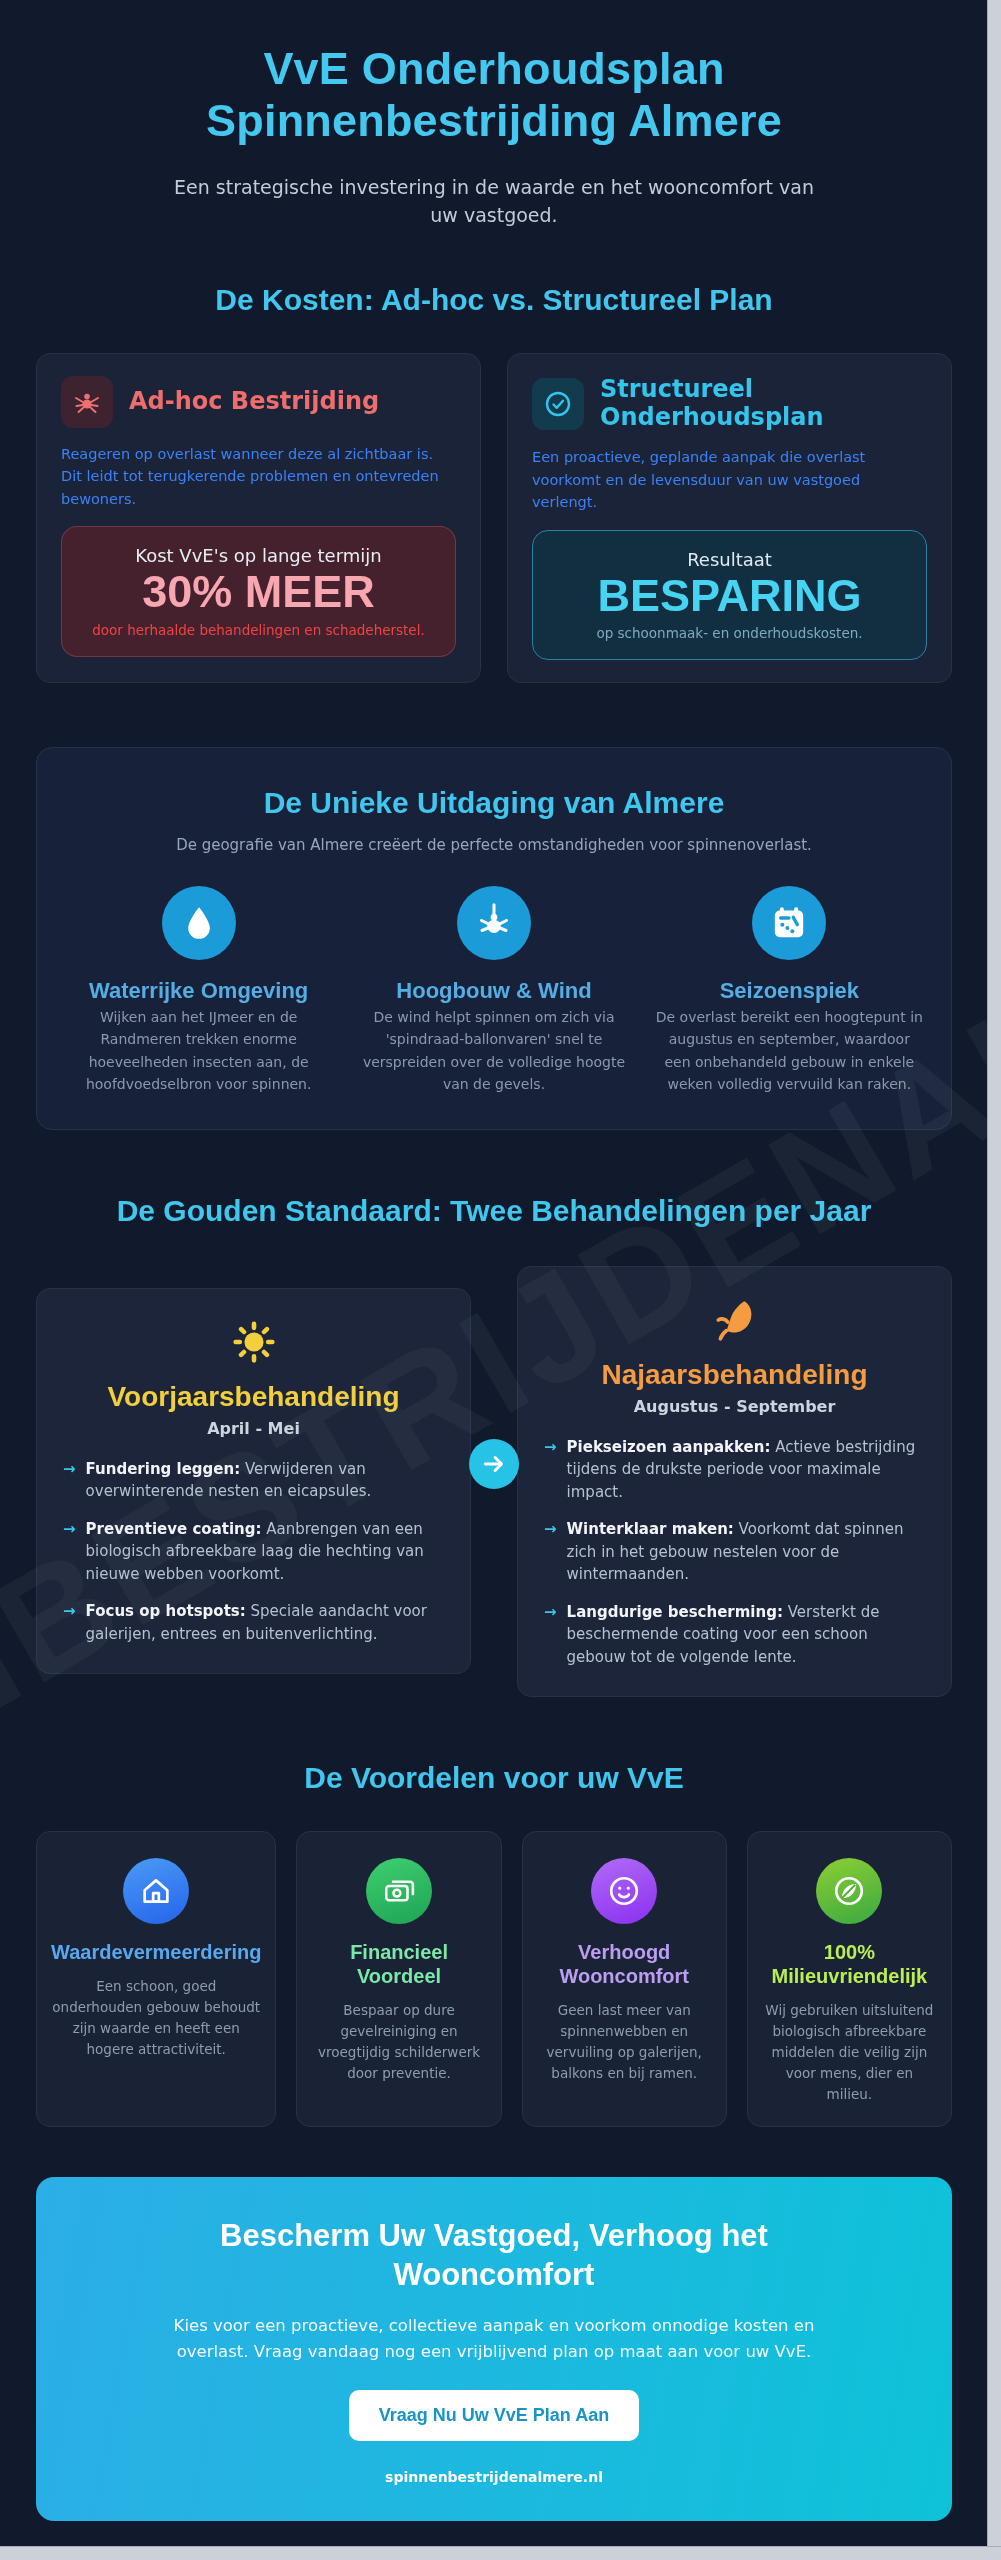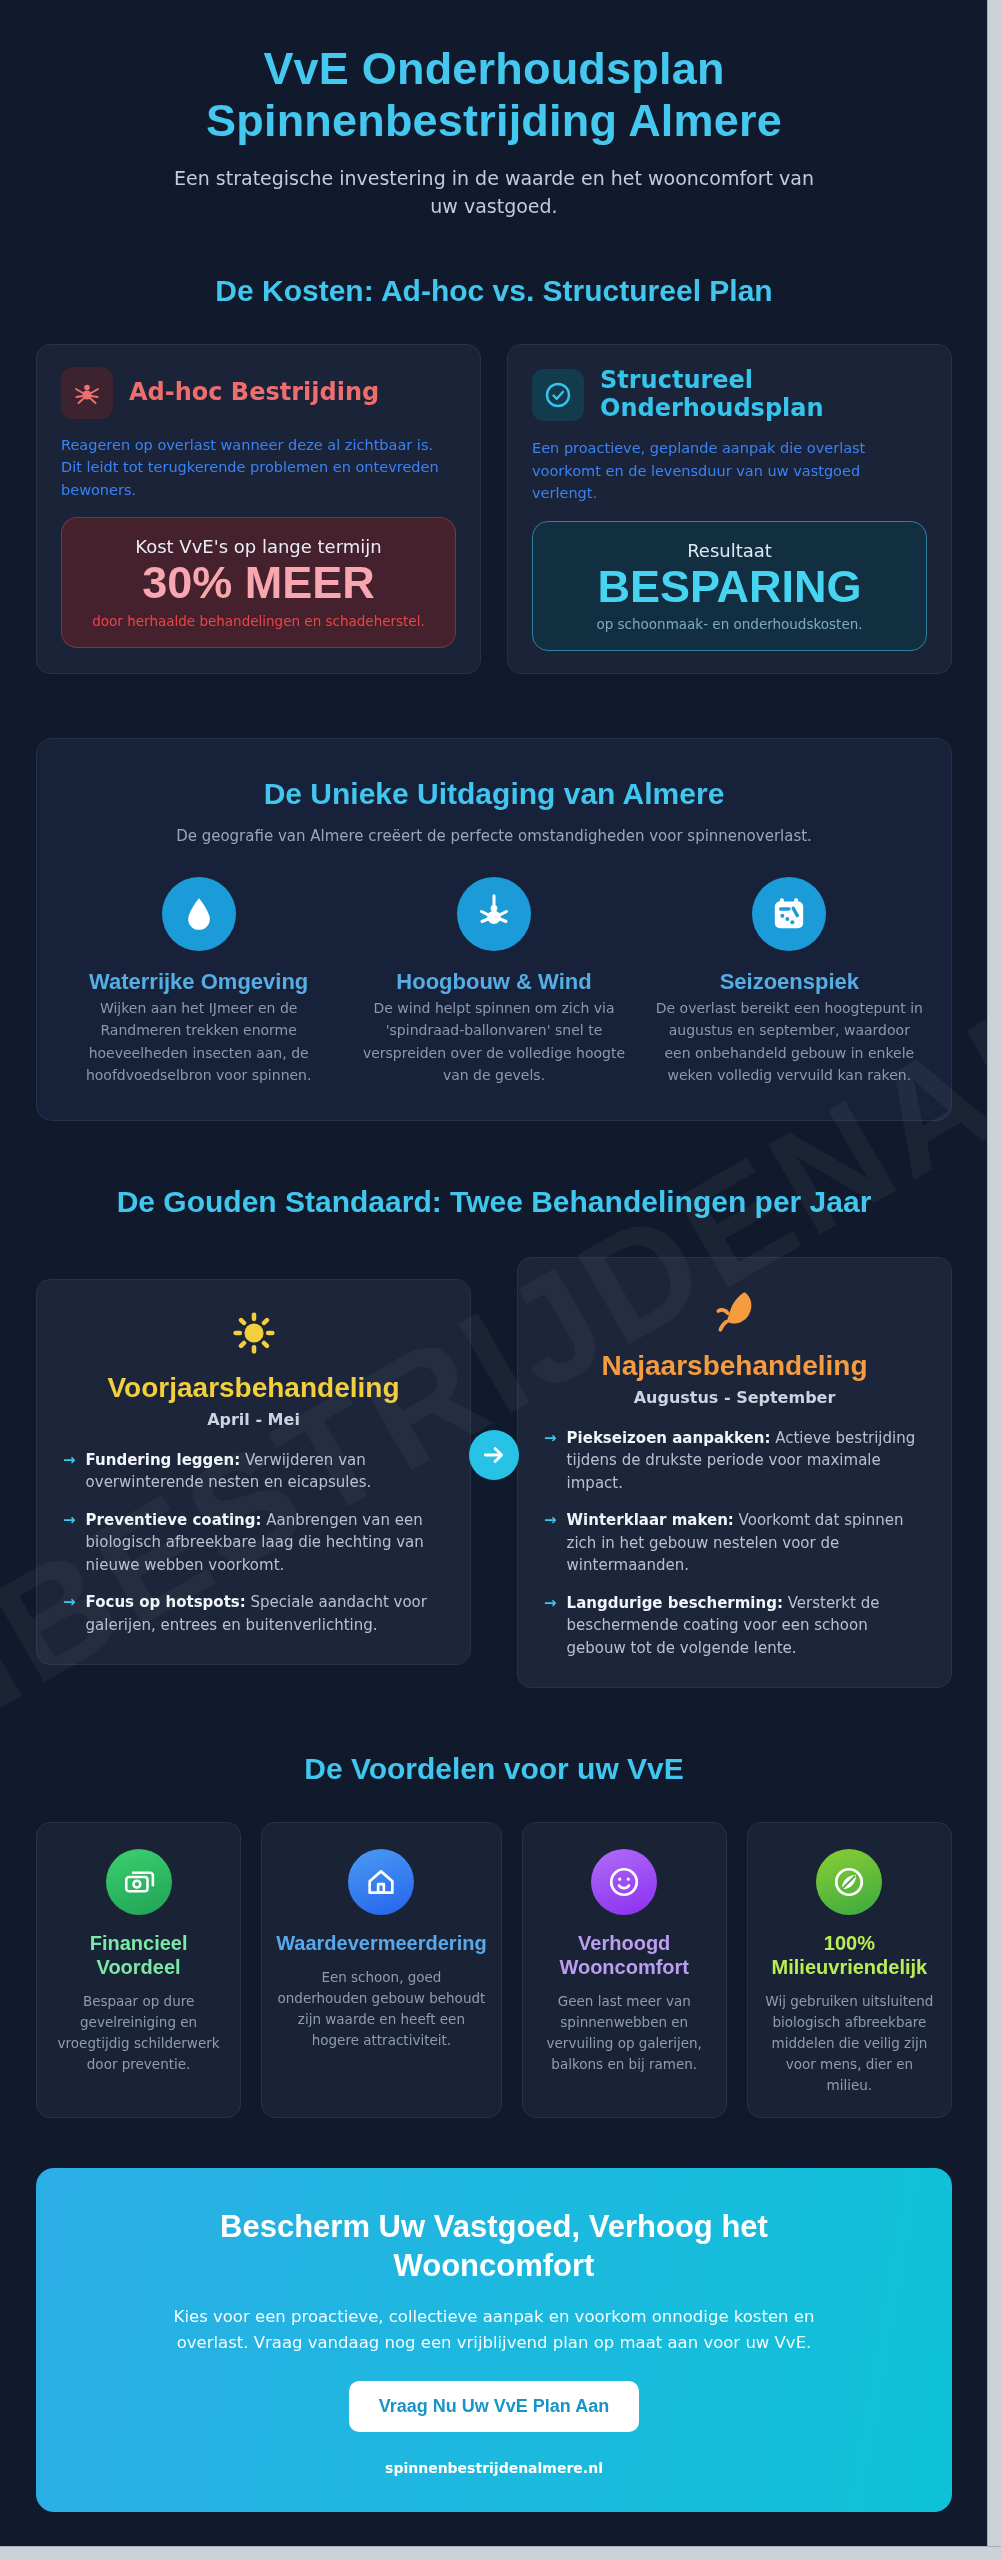--- a/index.html
+++ b/index.html
@@ -2,21 +2,21 @@
 <html lang="nl"><head>
 <meta charset="utf-8">
 <style>
   html,body{margin:0;padding:0;background:#0b1220;}
   .screen{position:relative;width:1001px;height:2560px;background:#101a2c;overflow:hidden;
           font-family:"DejaVu Sans",sans-serif;color:#cbd5e1;}
   .content{position:relative;width:988px;box-sizing:border-box;padding:43px 36px 0 36px;}
   h1,h2{font-family:"Liberation Sans",sans-serif;margin:0;}
   .h1{color:#45c8f0;font-size:45px;line-height:1.16;font-weight:700;text-align:center;
       max-width:680px;margin:0 auto;letter-spacing:.2px;}
-  .subtitle{color:#c3ccda;font-size:19px;line-height:1.45;text-align:center;max-width:640px;margin:18px auto 0;}
+  .subtitle{color:#c3ccda;font-size:19px;line-height:1.45;text-align:center;max-width:640px;margin:27px auto 0;}
   .sec-h{color:#41c6ee;font-size:30px;line-height:1.25;font-weight:700;text-align:center;margin:0 auto;}
   
   .grid2{display:grid;grid-template-columns:1fr 1fr;gap:26px;margin-top:34px;}
   .card{background:#1a2338;border:1px solid #273149;border-radius:14px;padding:22px 24px;box-sizing:border-box;}
   .card-head{display:flex;align-items:center;gap:16px;}
   .icon-sq{width:52px;height:52px;border-radius:12px;display:flex;align-items:center;justify-content:center;flex:0 0 auto;}
   .sq-red{background:#3d2230;}
   .sq-teal{background:#123c4e;}
   .ct-red{color:#f06d6d;font-size:24px;font-weight:700;line-height:1.15;}
   .ct-cyan{color:#35c5ec;font-size:24px;font-weight:700;line-height:1.15;}
@@ -241,40 +241,40 @@
             <span><span class="t-lead">Langdurige bescherming:</span><span> Versterkt de beschermende coating voor een schoon gebouw tot de volgende lente.</span></span>
           </div>
         </div>
       </div>
     </div>
 
     <h2 class="sec-h" style="margin-top:62px;">De Voordelen voor uw VvE</h2>
     <div class="grid4">
 
       <div class="b-card">
+        <div class="b-circle bc-blue">
+          <svg class="icon-svg" width="34" height="34" viewBox="0 0 24 24" fill="none" stroke="#ffffff" stroke-width="1.9" stroke-linejoin="round" stroke-linecap="round">
+            <path d="M4 11.5 L12 4.5 L20 11.5 V19.5 H4 Z"></path>
+            <rect x="10" y="13.5" width="4" height="6"></rect>
+          </svg>
+        </div>
+        <div class="b-title c-blue">Waardevermeerdering</div>
+        <div class="b-text">Een schoon, goed onderhouden gebouw behoudt zijn waarde en heeft een hogere attractiviteit.</div>
+      </div>
+
+      <div class="b-card">
         <div class="b-circle bc-green">
           <svg class="icon-svg" width="34" height="34" viewBox="0 0 24 24" fill="none" stroke="#ffffff" stroke-width="1.8" stroke-linejoin="round">
             <rect x="3" y="8.5" width="15" height="10" rx="2"></rect>
             <path d="M7 5.5 h13 a1.8 1.8 0 0 1 1.8 1.8 V15"></path>
             <circle cx="10.5" cy="13.5" r="2.4"></circle>
           </svg>
         </div>
         <div class="b-title c-green">Financieel Voordeel</div>
         <div class="b-text">Bespaar op dure gevelreiniging en vroegtijdig schilderwerk door preventie.</div>
-      </div>
-
-      <div class="b-card">
-        <div class="b-circle bc-blue">
-          <svg class="icon-svg" width="34" height="34" viewBox="0 0 24 24" fill="none" stroke="#ffffff" stroke-width="1.9" stroke-linejoin="round" stroke-linecap="round">
-            <path d="M4 11.5 L12 4.5 L20 11.5 V19.5 H4 Z"></path>
-            <rect x="10" y="13.5" width="4" height="6"></rect>
-          </svg>
-        </div>
-        <div class="b-title c-blue">Waardevermeerdering</div>
-        <div class="b-text">Een schoon, goed onderhouden gebouw behoudt zijn waarde en heeft een hogere attractiviteit.</div>
       </div>
 
       <div class="b-card">
         <div class="b-circle bc-purple">
           <svg class="icon-svg" width="34" height="34" viewBox="0 0 24 24" fill="none" stroke="#ffffff" stroke-width="1.9" stroke-linecap="round">
             <circle cx="12" cy="12" r="9"></circle>
             <circle cx="9" cy="10" r="1.1" fill="#ffffff" stroke="none"></circle>
             <circle cx="15" cy="10" r="1.1" fill="#ffffff" stroke="none"></circle>
             <path d="M8.5 14.5 a4.2 4.2 0 0 0 7 0"></path>
           </svg>

